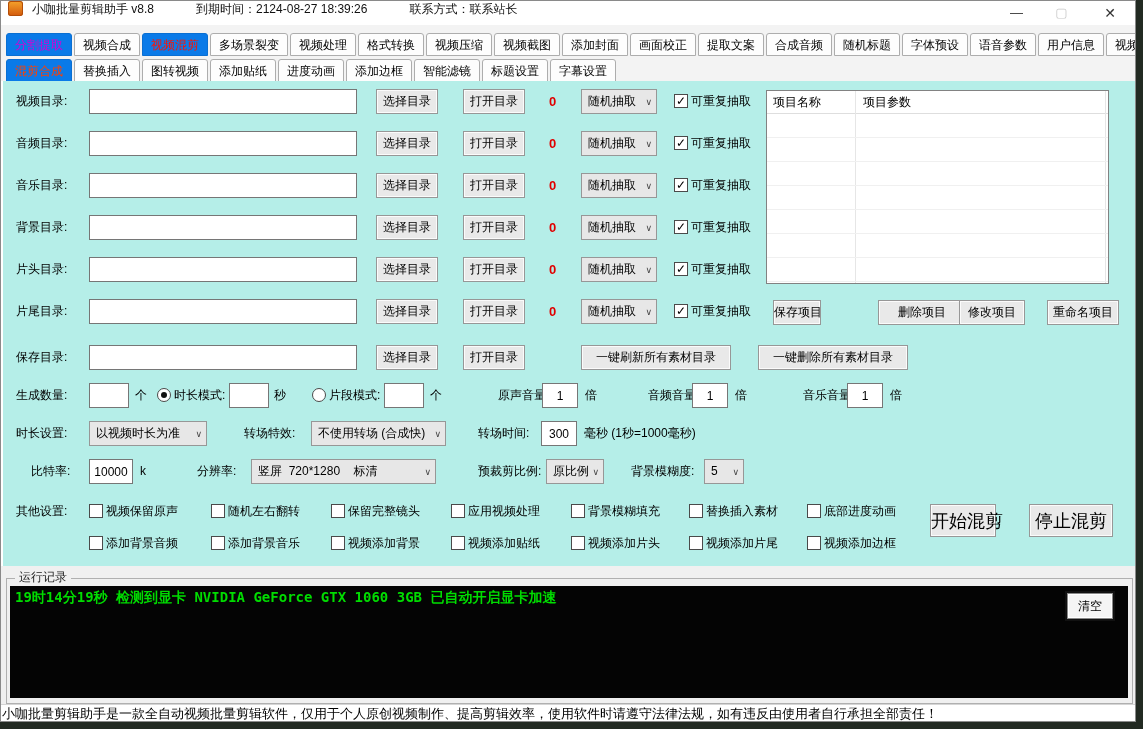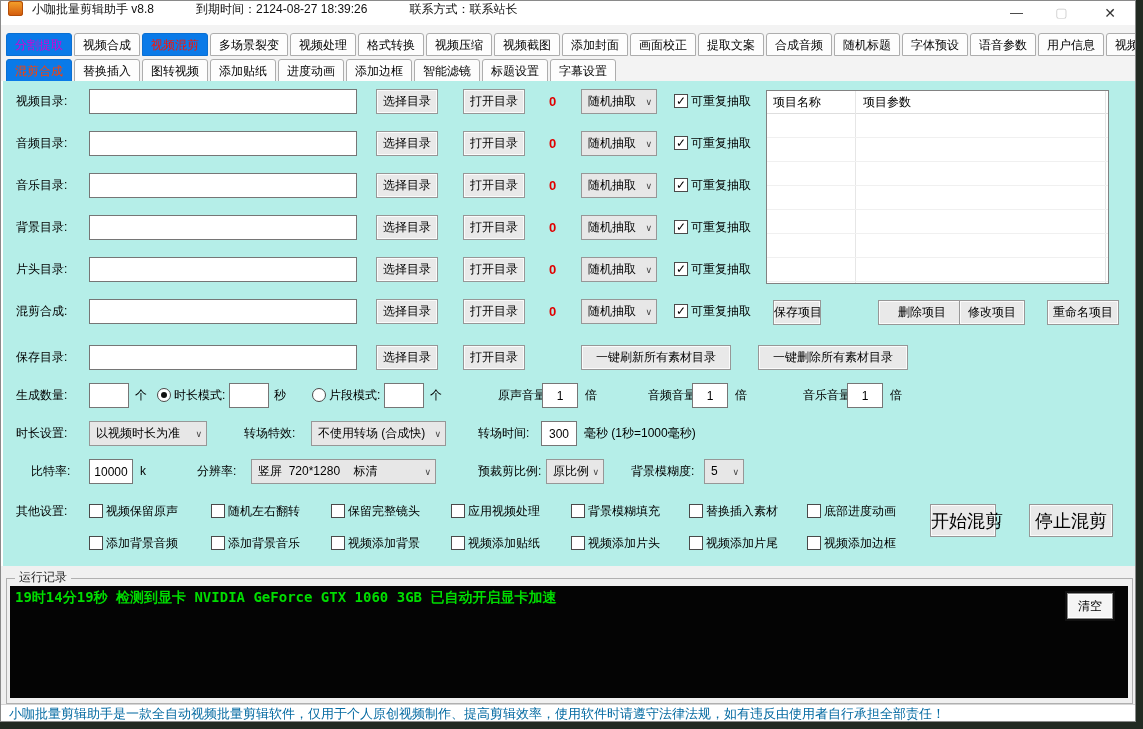--- a/index.html
+++ b/index.html
@@ -61,22 +61,22 @@
   .gb{position:absolute;left:5px;top:577px;width:1125px;height:124px;border:1px solid #b0b0b0}
   .gb-label{position:absolute;left:14px;top:568px;font-size:12px;color:#222;background:#f0f0f0;
        padding:0 4px;z-index:2}
   .console{position:absolute;left:9px;top:585px;width:1118px;height:112px;background:#040404;
        color:#00dc00;font:bold 14px "DejaVu Sans Mono","Liberation Mono",monospace;
        padding:3px 5px;box-sizing:border-box;white-space:pre-wrap;z-index:1}
   .clear-btn{position:absolute;left:1066px;top:592px;width:46px;height:26px;background:#f5f5f5;
        border:1px solid #888;box-shadow:0 0 0 2px #111,inset 0 0 0 1px #fff;
        font:12px "Liberation Sans",sans-serif;cursor:pointer;z-index:3;padding:0}
   .status{position:absolute;left:0;top:703px;width:100%;height:19px;background:#fff;
-       border-top:1px solid #d5d5d5;font-size:13px;line-height:18px;color:#0369a1;
-       padding-left:8px;box-sizing:border-box;white-space:nowrap;overflow:hidden}
+       border-top:1px solid #d5d5d5;font-size:13px;line-height:18px;color:#000000;
+       padding-left:1px;box-sizing:border-box;white-space:nowrap;overflow:hidden}
 </style>
 </head>
 <body>
 
 <div class="win">
 
   <div class="titlebar">
     <div class="app-icon"></div>
     <span class="tb-title">小咖批量剪辑助手 v8.8</span>
     <span class="tb-info">到期时间：2124-08-27 18:39:26</span>
@@ -171,21 +171,21 @@
     <input class="inp left" style="left: 88px; width: 268px;" value="">
     <button class="btn" style="left:375px;width:62px">选择目录</button>
     <button class="btn" style="left:462px;width:62px">打开目录</button>
     <span class="cnt" style="left:548px">0</span>
     <div class="combo" style="left:580px;width:76px"><span>随机抽取</span><span class="arr">∨</span></div>
     <span class="cb" style="left:673px">✓</span>
     <span class="lbl" style="left:690px">可重复抽取</span>
   </div>
 
   <div class="row" style="top:298px">
-    <span class="lbl" style="left:15px">混剪合成:</span>
+    <span class="lbl" style="left:15px">片尾目录:</span>
     <input class="inp left" style="left: 88px; width: 268px;" value="">
     <button class="btn" style="left:375px;width:62px">选择目录</button>
     <button class="btn" style="left:462px;width:62px">打开目录</button>
     <span class="cnt" style="left:548px">0</span>
     <div class="combo" style="left:580px;width:76px"><span>随机抽取</span><span class="arr">∨</span></div>
     <span class="cb" style="left:673px">✓</span>
     <span class="lbl" style="left:690px">可重复抽取</span>
   </div>
 
   <div class="row" style="top:344px">

